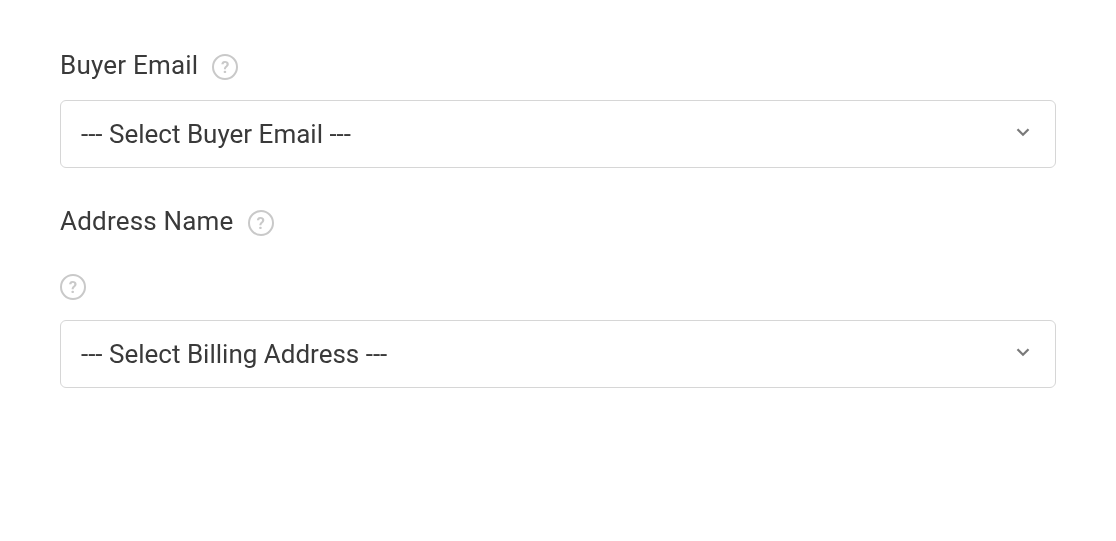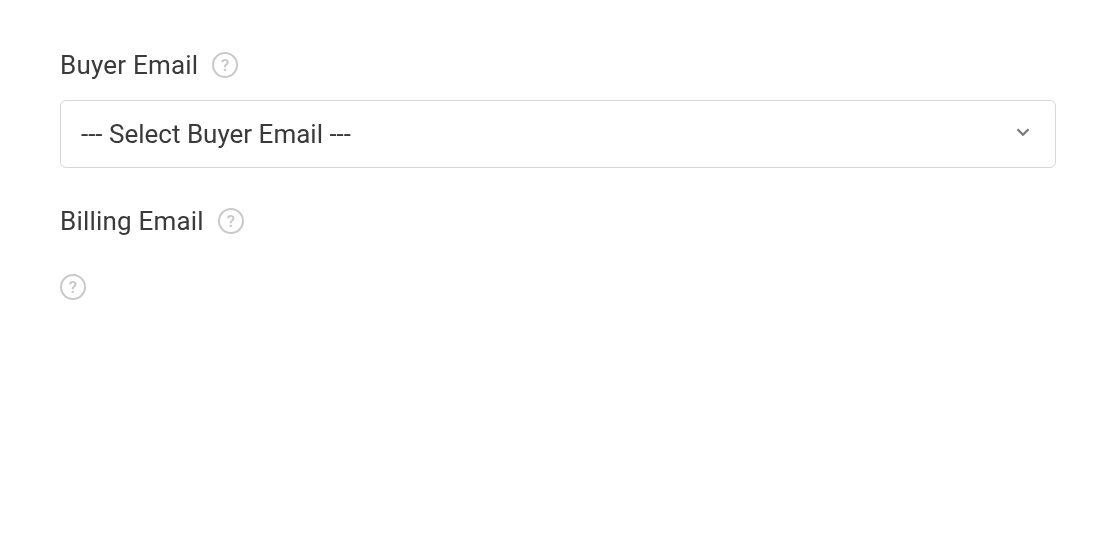--- a/index.html
+++ b/index.html
@@ -11,21 +11,21 @@
       font-family: -apple-system, BlinkMacSystemFont, "Segoe UI", Roboto, Helvetica, Arial, sans-serif;
       background: #ffffff;
       padding: 50px 60px;
       width: 1116px;
     }
     .form-field {
       margin-bottom: 38px;
     }
     .field-label-row {
       display: flex;
-      align-items: center;
+      align-items: flex-end;
       gap: 14px;
       margin-bottom: 20px;
     }
     .field-label {
       font-size: 26px;
       font-weight: 400;
       color: #3a3a3a;
       letter-spacing: 0.2px;
     }
     .help-icon {
@@ -92,22 +92,32 @@
     <span class="chevron-icon">
       <svg viewBox="0 0 24 24">
           <polyline points="6 9 12 15 18 9"></polyline>
         </svg>
     </span>
   </div>
 </div>
 
 <div class="form-field">
   <div class="field-label-row">
-    <span class="field-label">Billing Email</span>
+    <span class="field-label">Address Name</span>
     <span class="help-icon">?</span>
   </div>
 </div>
 
 <div class="form-field">
   <div class="field-label-row">
     <span class="help-icon">?</span>
   </div>
+  <div class="select-wrapper">
+    <div class="select-box">
+      <span class="select-text">--- Select Billing Address ---</span>
+    </div>
+    <span class="chevron-icon">
+      <svg viewBox="0 0 24 24">
+          <polyline points="6 9 12 15 18 9"></polyline>
+        </svg>
+    </span>
+  </div>
 </div>
 
 </body></html>

